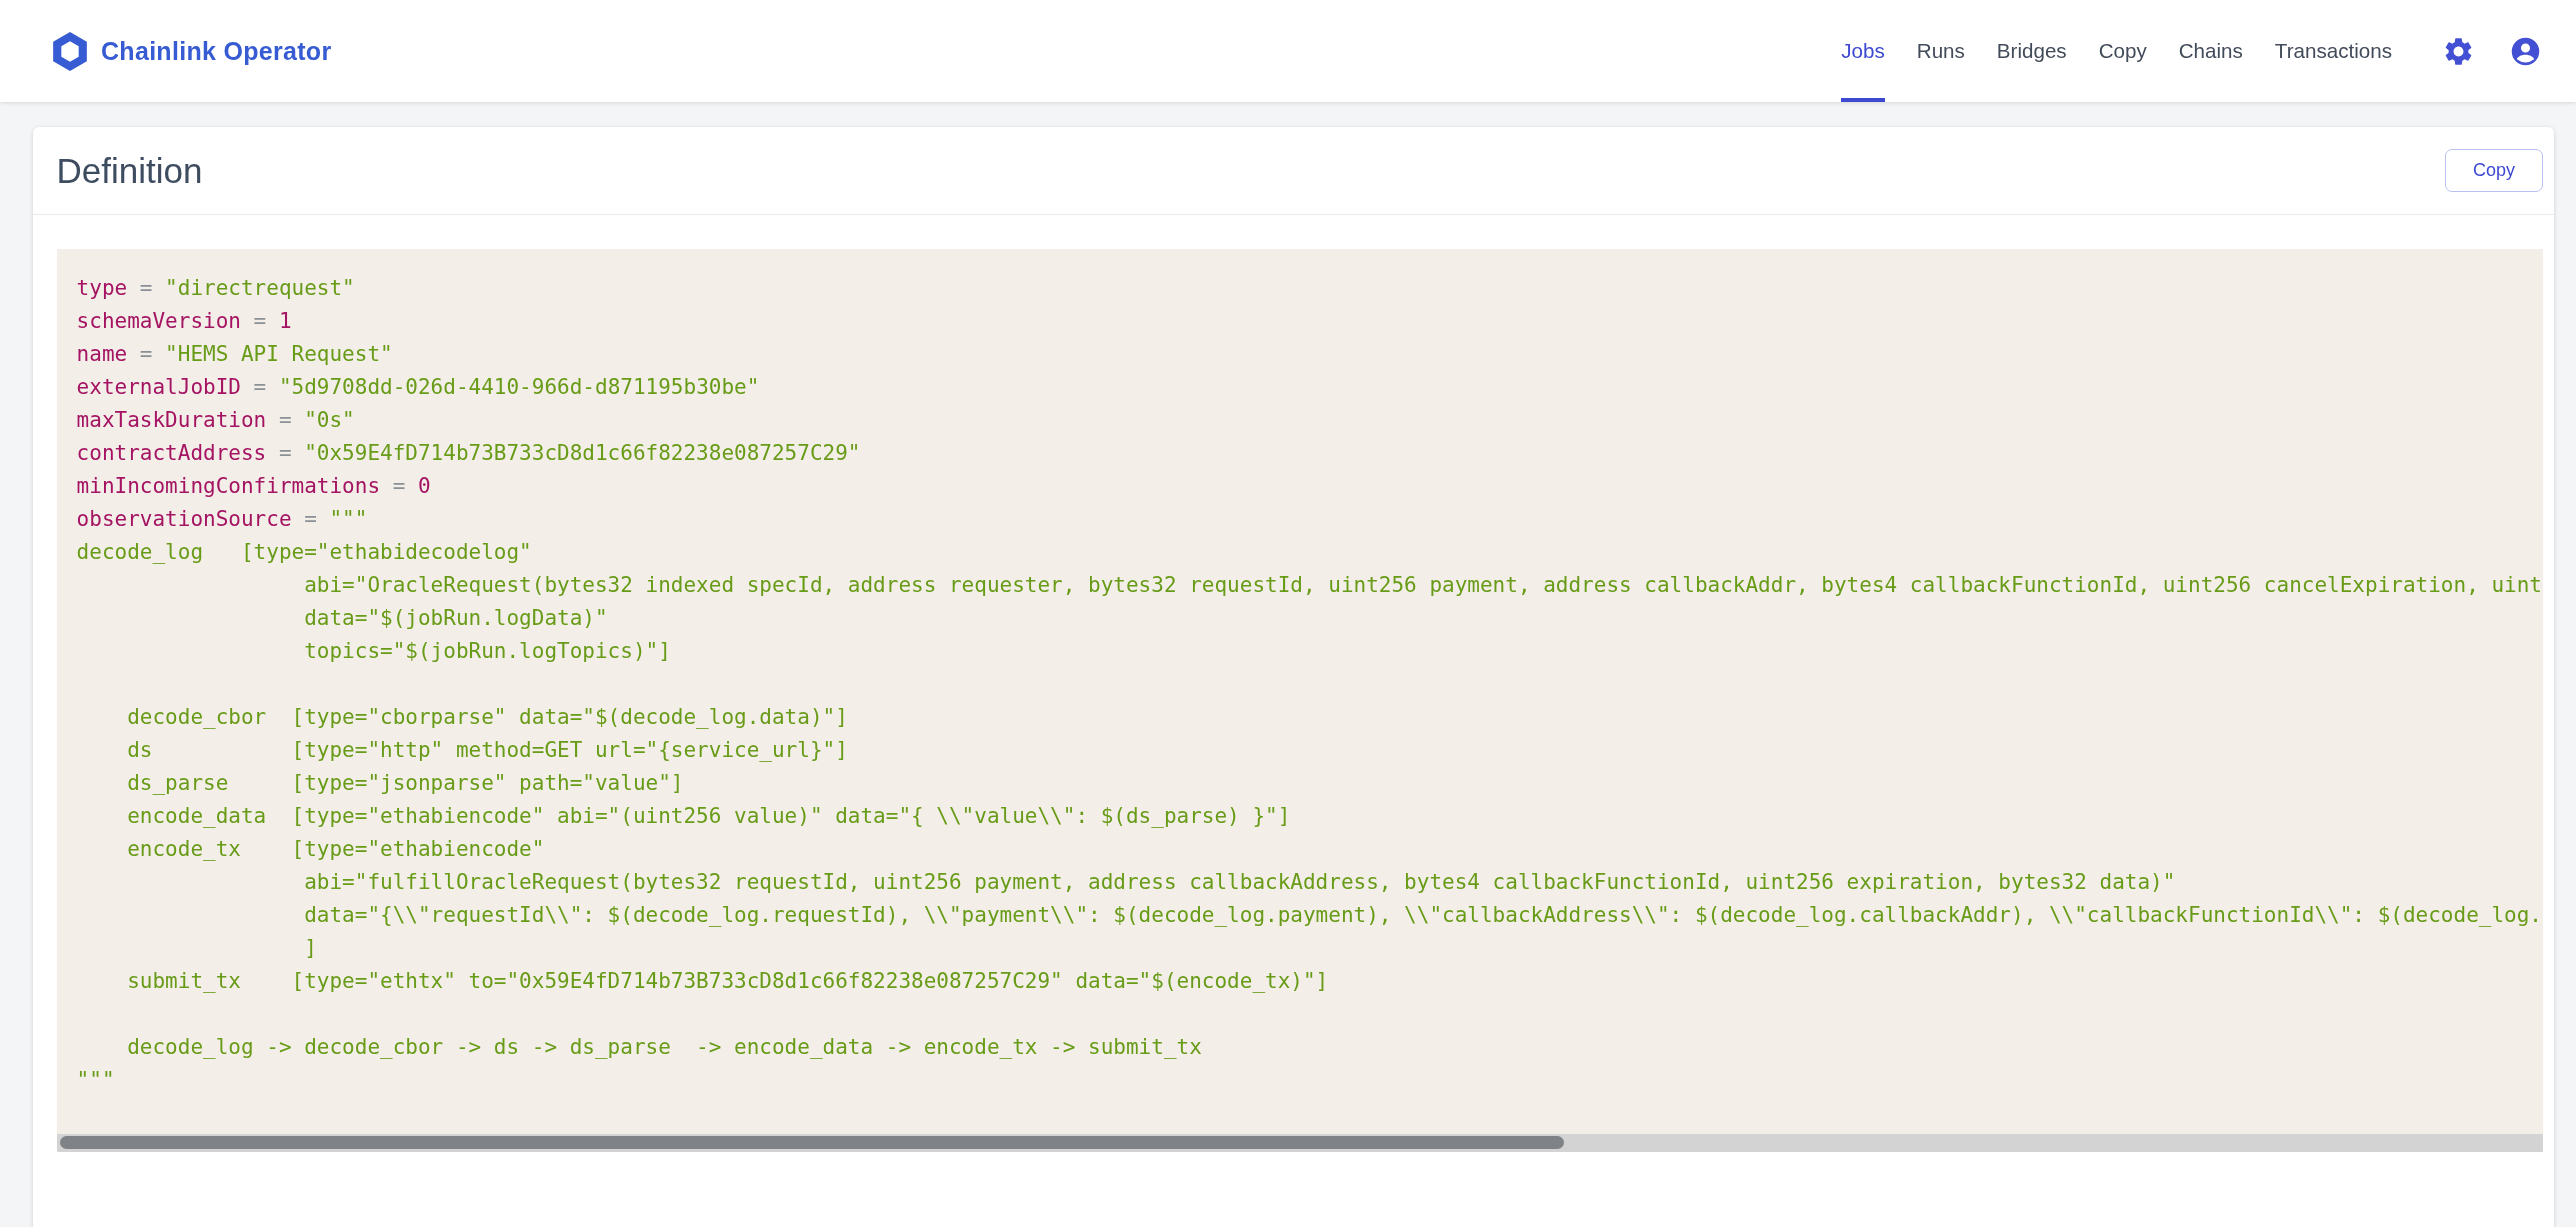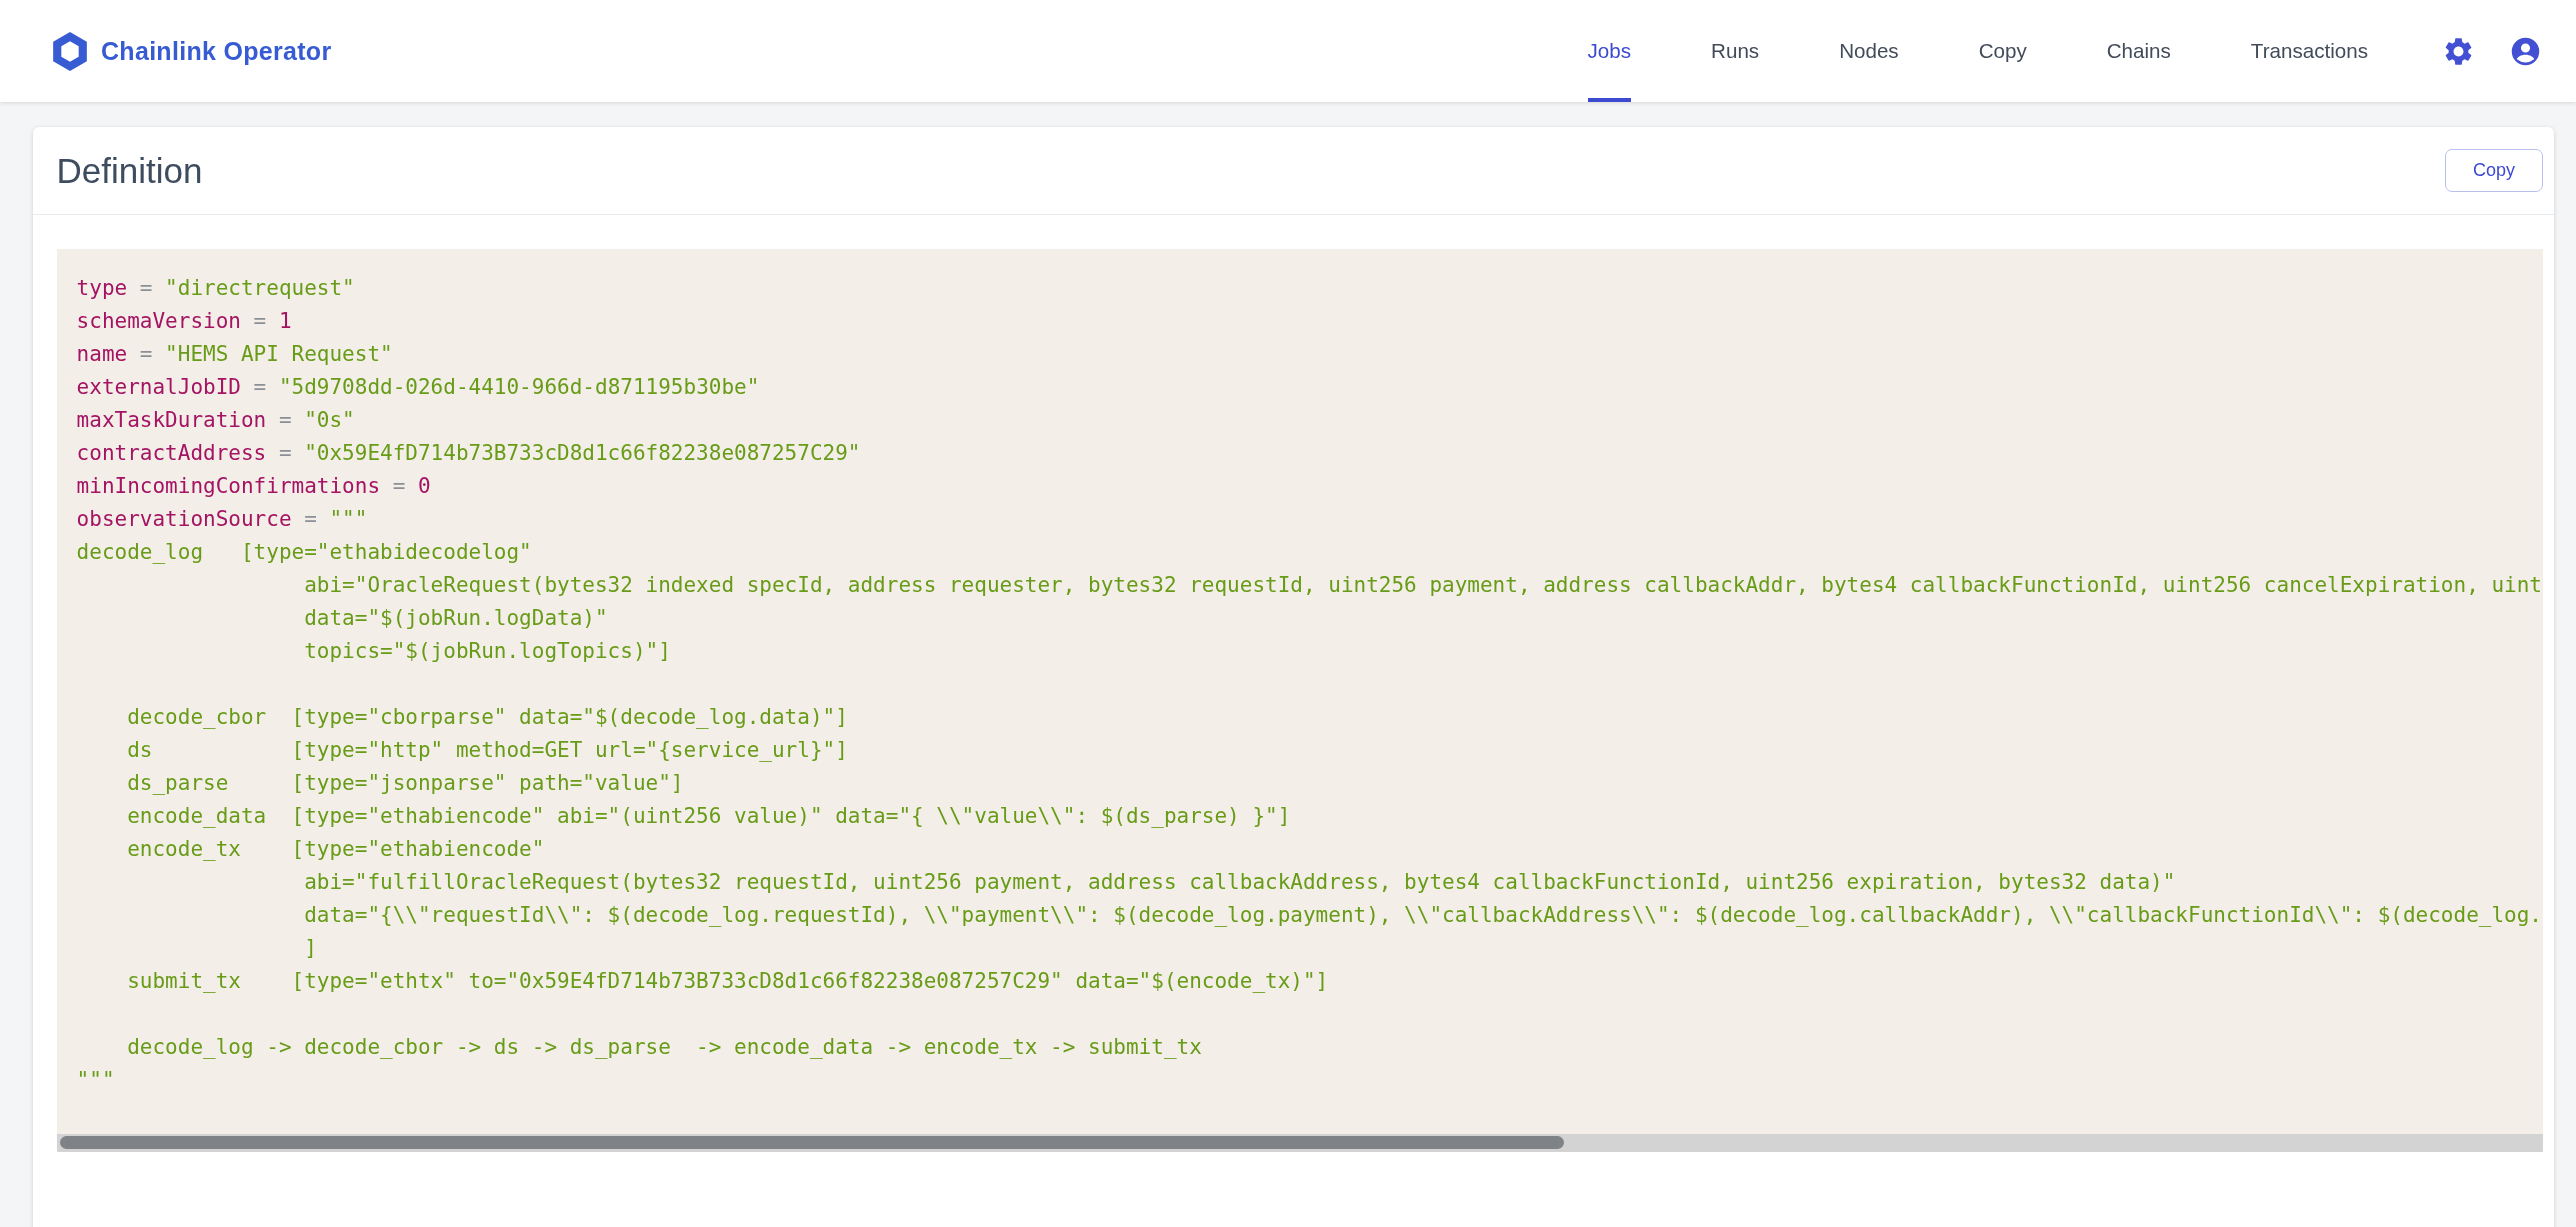--- a/index.html
+++ b/index.html
@@ -13,21 +13,21 @@
 
   
   .navbar{height:102px;background:#ffffff;display:flex;align-items:center;
           padding:0 34px 0 53px;box-shadow:0 1.8px 4.1px rgba(0,0,0,0.12);position:relative;z-index:5;}
   .brand{display:flex;align-items:center;cursor:pointer;}
   .brand svg{width:34px;height:39px;display:block;}
   .brand-text{margin-left:14px;font-size:25px;font-weight:bold;color:var(--c-brand);letter-spacing:0.3px;text-align:center;}
   .nav-spacer{flex:1;}
   .nav-items{display:flex;align-items:stretch;height:100%;}
   .nav-item{position:relative;display:flex;align-items:center;height:100%;
-            margin:0 40px;font-size:20.6px;color:var(--c-nav);cursor:pointer;}
+            margin:0 16px;font-size:20.6px;color:var(--c-nav);cursor:pointer;}
   .nav-item.active{color:var(--c-accent);}
   .nav-item.active::after{content:"";position:absolute;left:0;right:0;bottom:0;height:4.1px;background:var(--c-accent);}
   .nav-iconbtn{margin-left:34px;cursor:pointer;display:flex;align-items:center;}
   .nav-iconbtn svg{width:33px;height:33px;fill:var(--c-icon);}
 
   
   .main{padding:25px 22.4px 0 33px;}
   .card{background:#ffffff;border-radius:5.9px;box-shadow:0 1.8px 4.1px rgba(0,0,0,0.16);
         min-height:1121px;overflow:hidden;}
   .card-header{display:flex;align-items:center;justify-content:space-between;
@@ -62,21 +62,21 @@
            M19 10.5 L28.8 16.2 L28.8 27.8 L19 33.5 L9.2 27.8 L9.2 16.2 Z"></path>
     </svg>
     <span class="brand-text">Chainlink Operator</span>
   </div>
 
   <div class="nav-spacer"></div>
 
   <nav class="nav-items" id="nav-items">
       <div class="nav-item active">Jobs</div>
       <div class="nav-item">Runs</div>
-      <div class="nav-item">Nodes</div>
+      <div class="nav-item">Bridges</div>
       <div class="nav-item">Copy</div>
       <div class="nav-item">Chains</div>
       <div class="nav-item">Transactions</div>
     </nav>
 
   <div class="nav-iconbtn">
     <svg viewBox="0 0 24 24">
       <path d="M19.14 12.94c.04-.3.06-.61.06-.94 0-.32-.02-.64-.07-.94l2.03-1.58c.18-.14.23-.41.12-.61l-1.92-3.32c-.12-.22-.37-.29-.59-.22l-2.39.96c-.5-.38-1.03-.7-1.62-.94l-.36-2.54c-.04-.24-.24-.41-.48-.41h-3.84c-.24 0-.43.17-.47.41l-.36 2.54c-.59.24-1.13.57-1.62.94l-2.39-.96c-.22-.08-.47 0-.59.22L2.74 8.87c-.12.21-.08.47.12.61l2.03 1.58c-.05.3-.09.63-.09.94s.02.64.07.94l-2.03 1.58c-.18.14-.23.41-.12.61l1.92 3.32c.12.22.37.29.59.22l2.39-.96c.5.38 1.03.7 1.62.94l.36 2.54c.05.24.24.41.48.41h3.84c.24 0 .44-.17.47-.41l.36-2.54c.59-.24 1.13-.56 1.62-.94l2.39.96c.22.08.47 0 .59-.22l1.92-3.32c.12-.22.07-.47-.12-.61l-2.01-1.58zM12 15.6c-1.98 0-3.6-1.62-3.6-3.6s1.62-3.6 3.6-3.6 3.6 1.62 3.6 3.6-1.62 3.6-3.6 3.6z"></path>
     </svg>
   </div>

